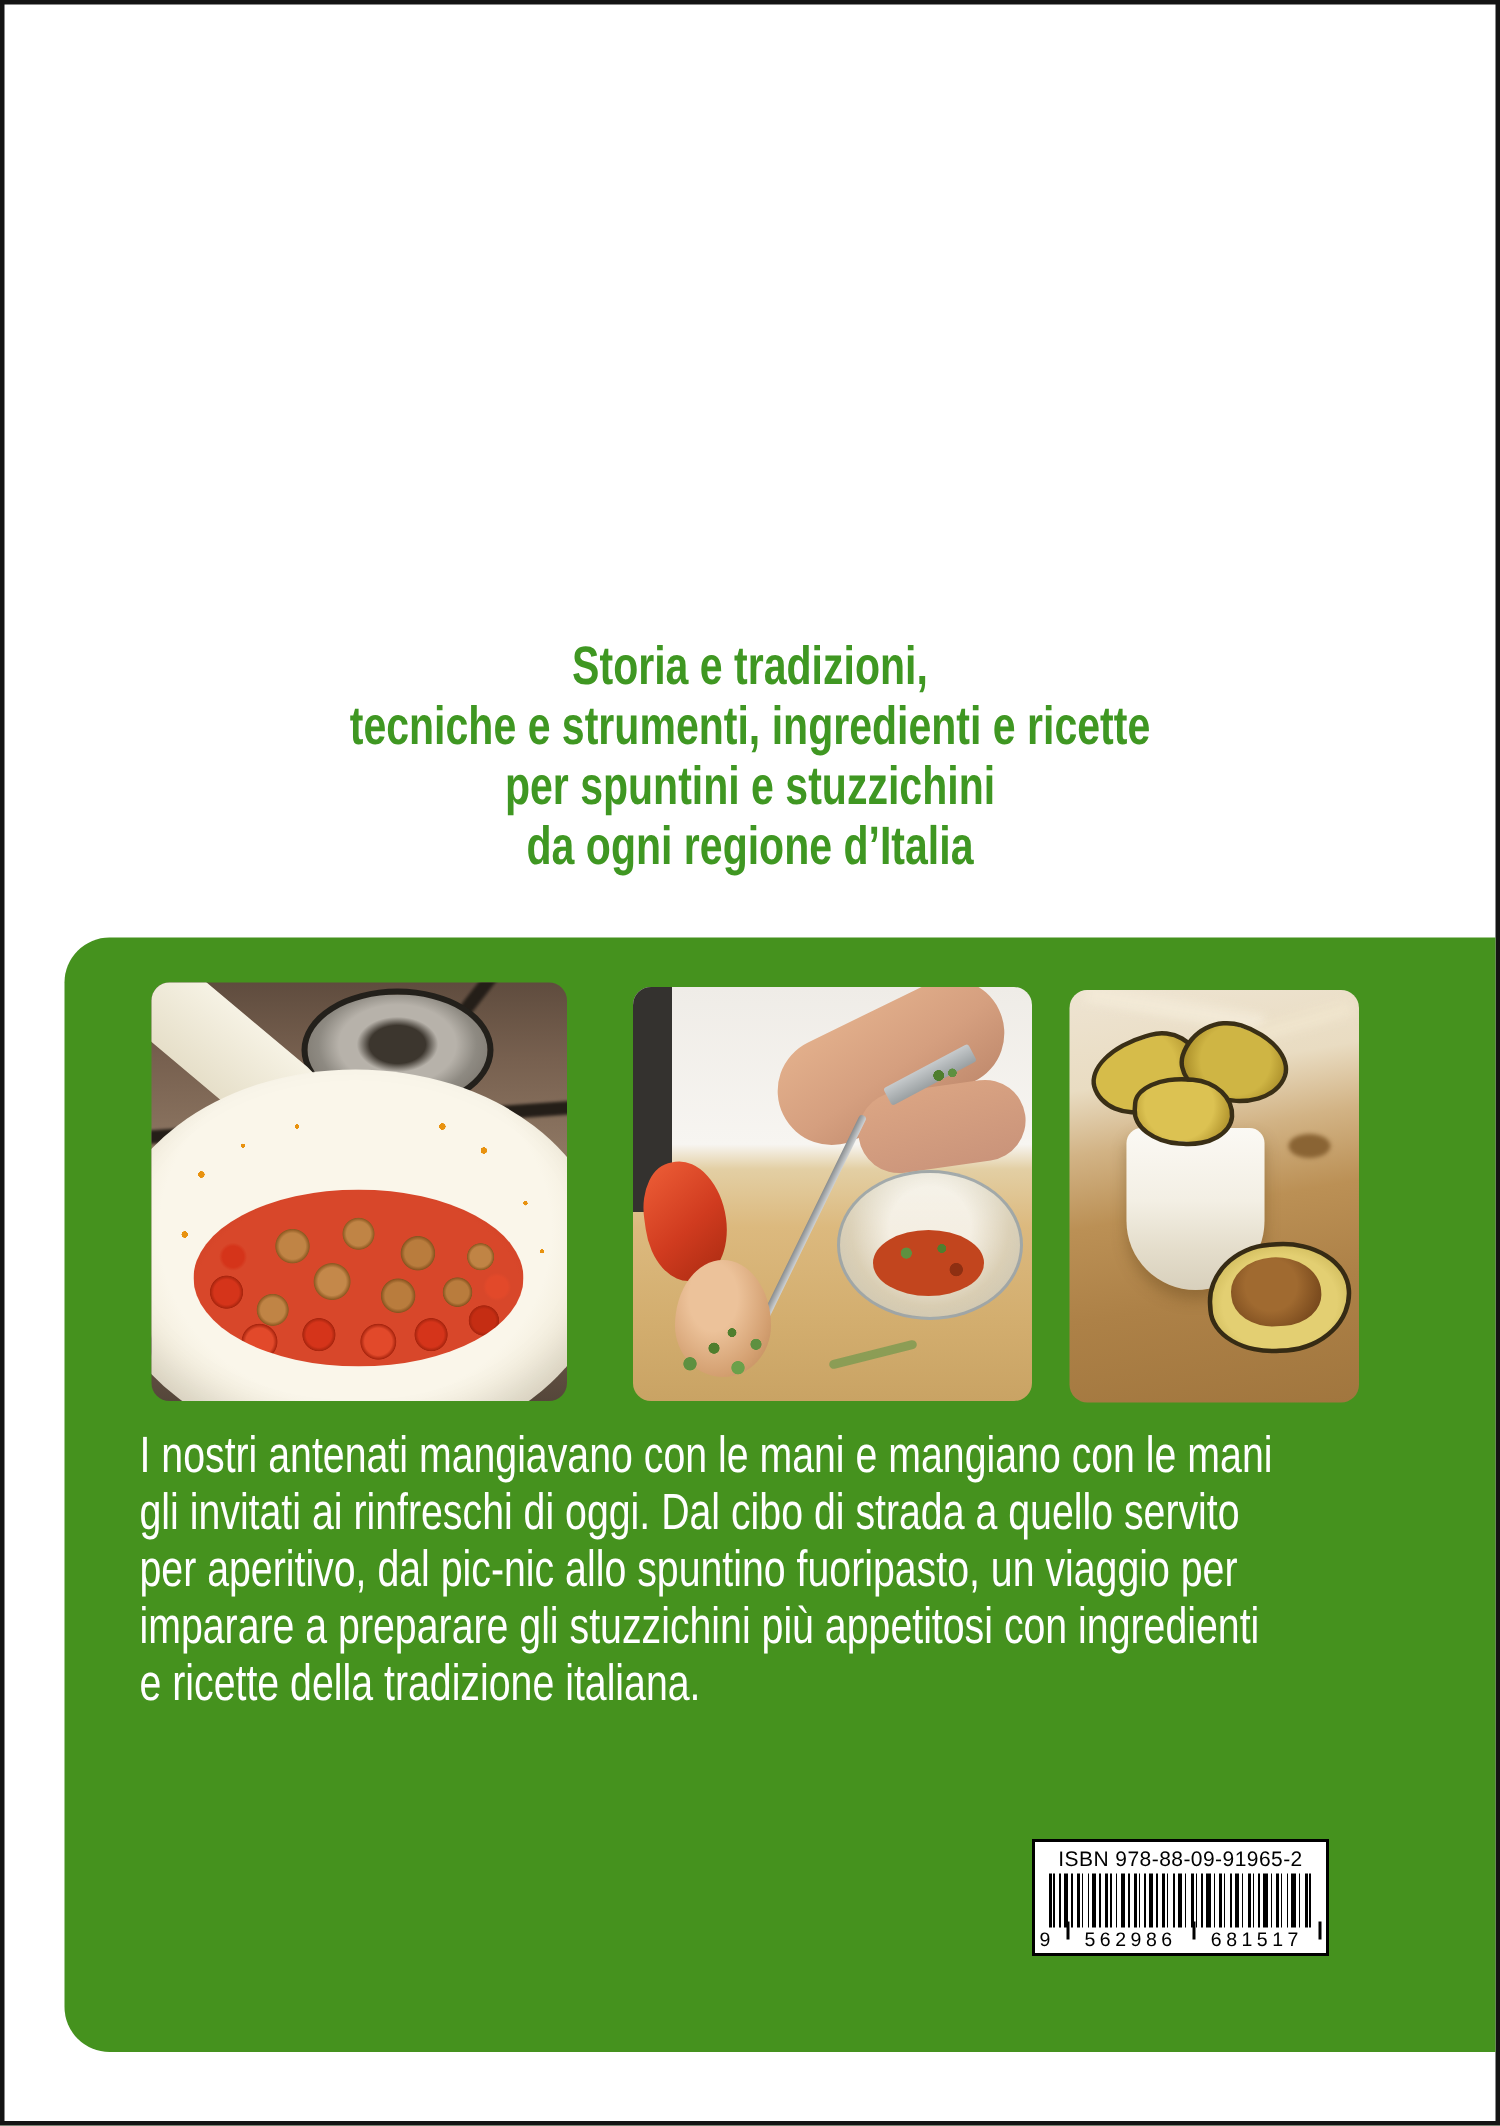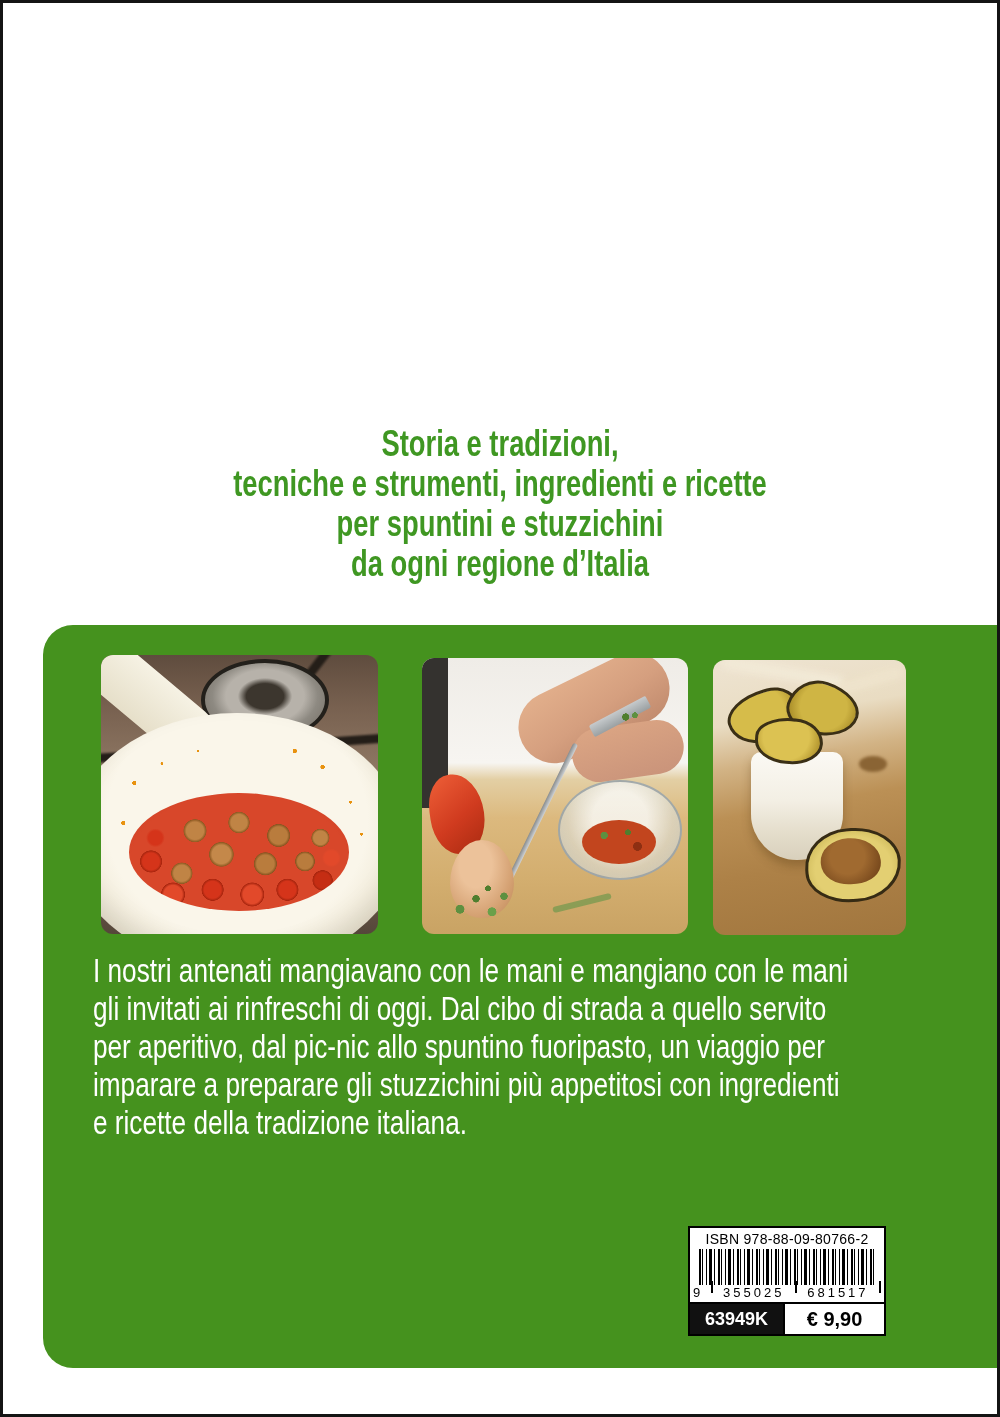--- a/index.html
+++ b/index.html
@@ -217,30 +217,26 @@
 
     <div class="body-text">
       <span class="bline">I nostri antenati mangiavano con le mani e mangiano con le mani</span>
       <span class="bline">gli invitati ai rinfreschi di oggi. Dal cibo di strada a quello servito</span>
       <span class="bline">per aperitivo, dal pic-nic allo spuntino fuoripasto, un viaggio per</span>
       <span class="bline">imparare a preparare gli stuzzichini più appetitosi con ingredienti</span>
       <span class="bline">e ricette della tradizione italiana.</span>
     </div>
 
     <div class="barcode-label">
-      <div class="isbn">ISBN 978-88-09-80766-2</div>
+      <div class="isbn">ISBN 978-88-09-91965-2</div>
       <div class="bars"></div>
       <div class="digits">
         <span>9</span>
         <span class="guard"></span>
-        <span class="grp">355025</span>
+        <span class="grp">562986</span>
         <span class="guard"></span>
         <span class="grp">681517</span>
         <span class="guard"></span>
       </div>
-      <div class="price-row">
-        <div class="code">63949K</div>
-        <div class="price">€ 9,90</div>
-      </div>
     </div>
 
   </div>
 </div>
 
 </body></html>

